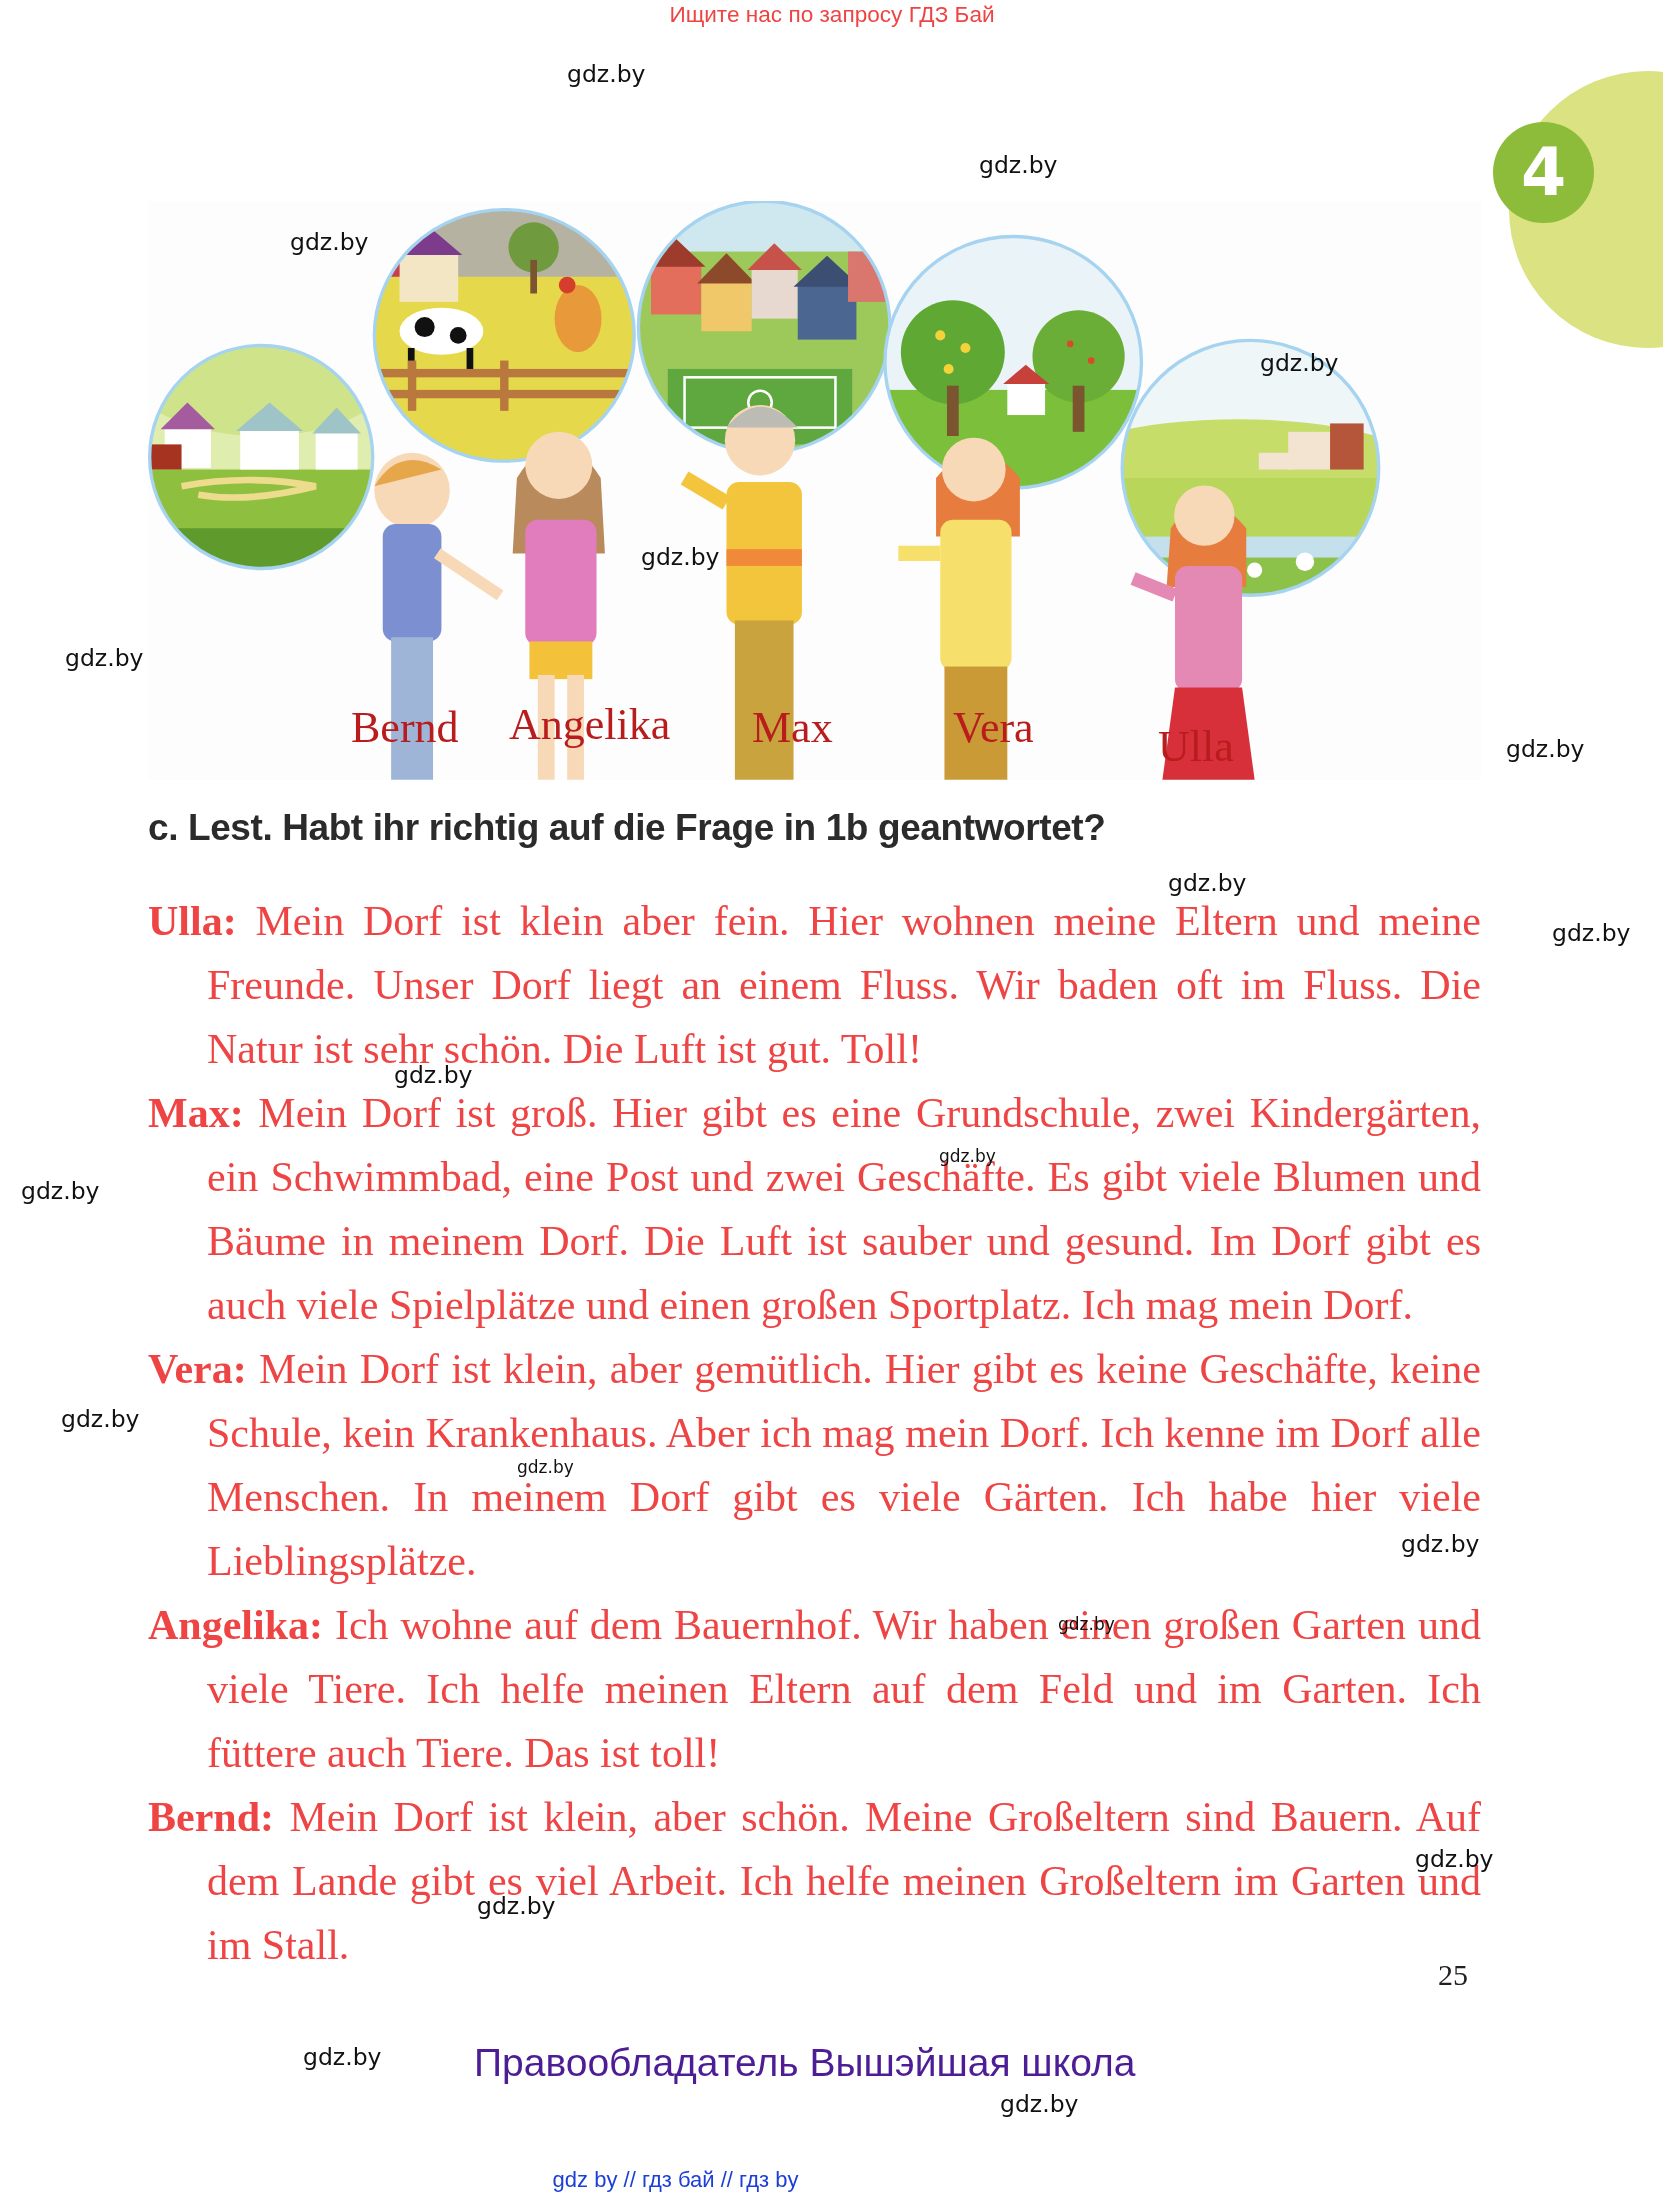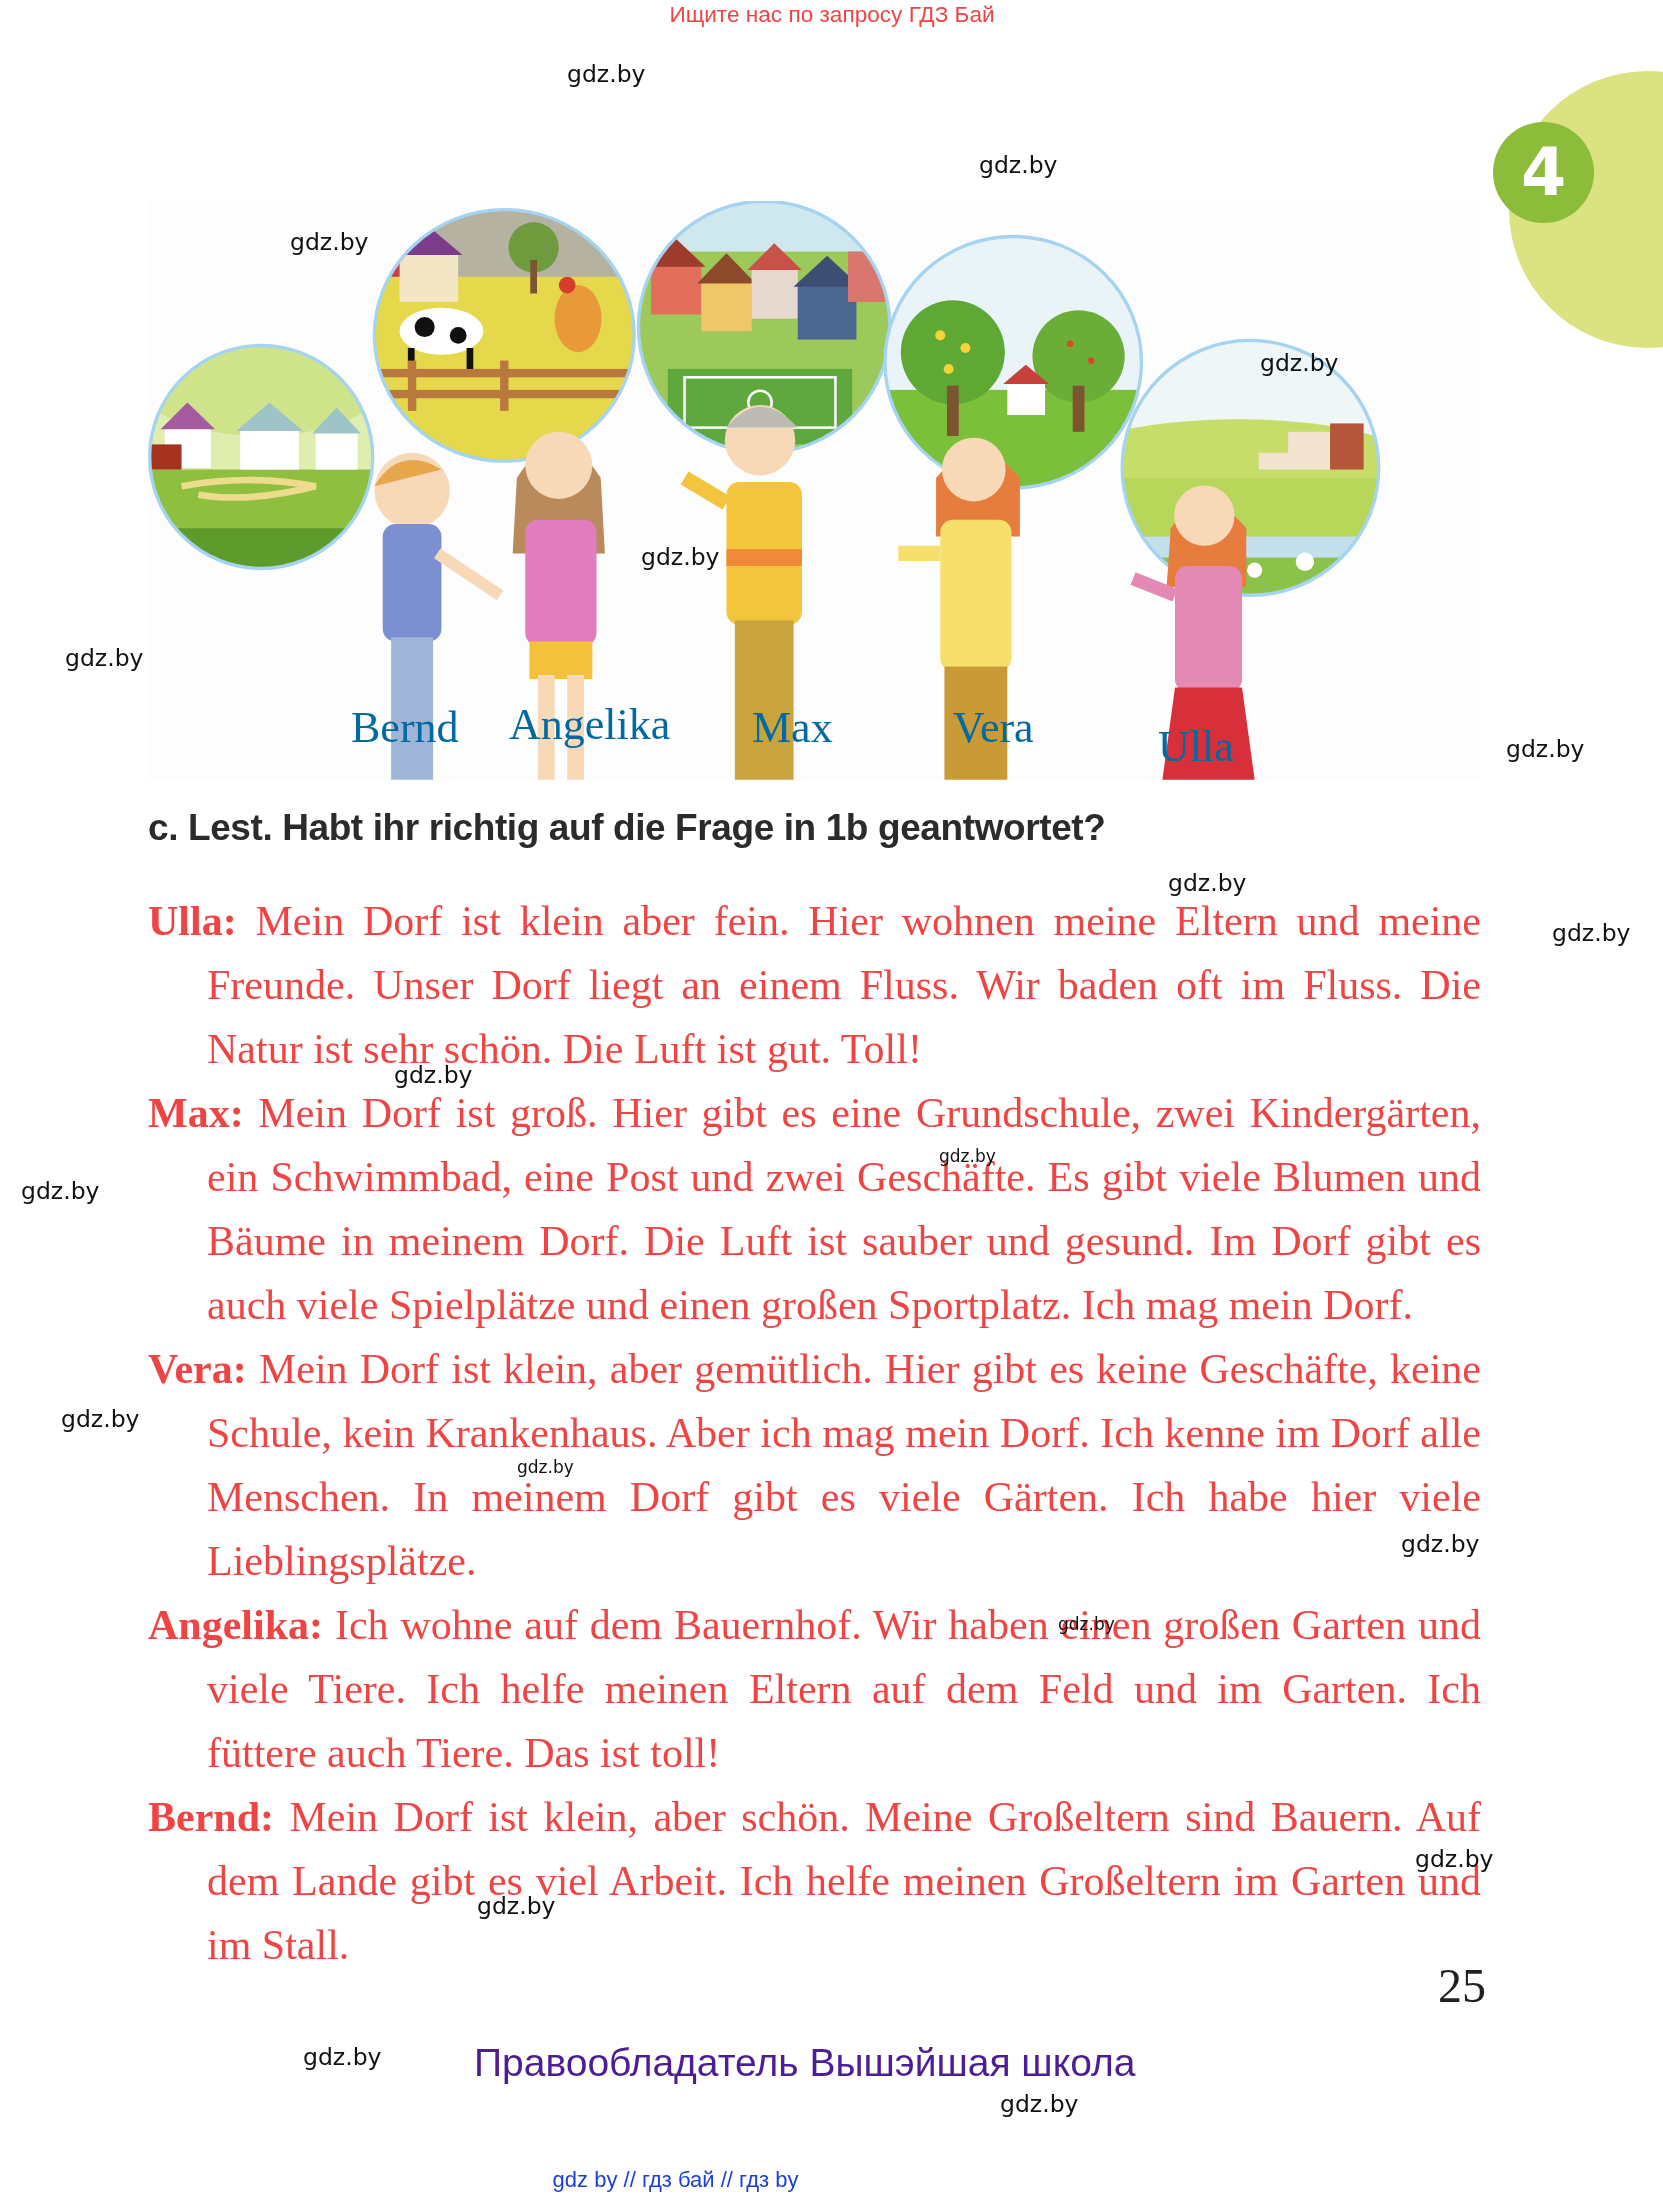--- a/index.html
+++ b/index.html
@@ -7,27 +7,27 @@
          font-family:"Liberation Sans", sans-serif; color:#231f20; }
   .abs { position:absolute; }
   .top-banner { left:0; width:1664px; top:1.7px; text-align:center; font-size:22.6px; color:#ef4444; }
   .wm { font-family:"DejaVu Sans", sans-serif; font-size:23.5px; color:#111; white-space:nowrap; }
   .wm.sm { font-size:17px; }
   .chapter-bg { width:277px; height:277px; border-radius:50%; background:#dbe281; left:1509px; top:71px; }
   .chapter-num { width:101px; height:101px; border-radius:50%; background:#8cbc3a; left:1493px; top:122px;
                  color:#fff; font-family:"DejaVu Sans", sans-serif; font-weight:bold; font-size:65px;
                  display:flex; align-items:center; justify-content:center; }
   .illus { left:148px; top:201px; width:1333px; height:579px; background:#fdfdfd; }
-  .names span { position:absolute; font-family:"Liberation Serif", serif; font-size:44px; color:#0369a1; }
+  .names span { position:absolute; font-family:"Liberation Serif", serif; font-size:44px; color:#b91c1c; }
   .heading { left:148px; top:807px; font-size:37px; font-weight:bold; color:#2b2b2b; letter-spacing:-0.4px; }
   .text { left:148px; top:889px; width:1333px; font-family:"Liberation Serif", serif; font-size:42px;
           line-height:64px; color:#ef4444; }
   .para { text-align:justify; text-align-last:left; padding-left:59px; text-indent:-59px; margin:0; }
   .speaker { font-weight:bold; }
-  .page-num { left:1438px; top:1958px; font-family:"Liberation Serif", serif; font-size:48px; }
+  .page-num { left:1438px; top:1958px; font-family:"Liberation Serif", serif; font-size:30px; }
   .rights { left:474px; top:2041px; font-size:39px; color:#4c1d95; }
   .footer { left:0; width:1351px; top:2167px; text-align:center; font-size:22px; color:#1c3fd6; }
   .footer a { color:#1c3fd6; text-decoration:none; }
 </style>
 </head>
 <body>
 
 <div class="abs top-banner">Ищите нас по запросу ГДЗ Бай</div>
 
 <div class="abs chapter-bg"></div>

